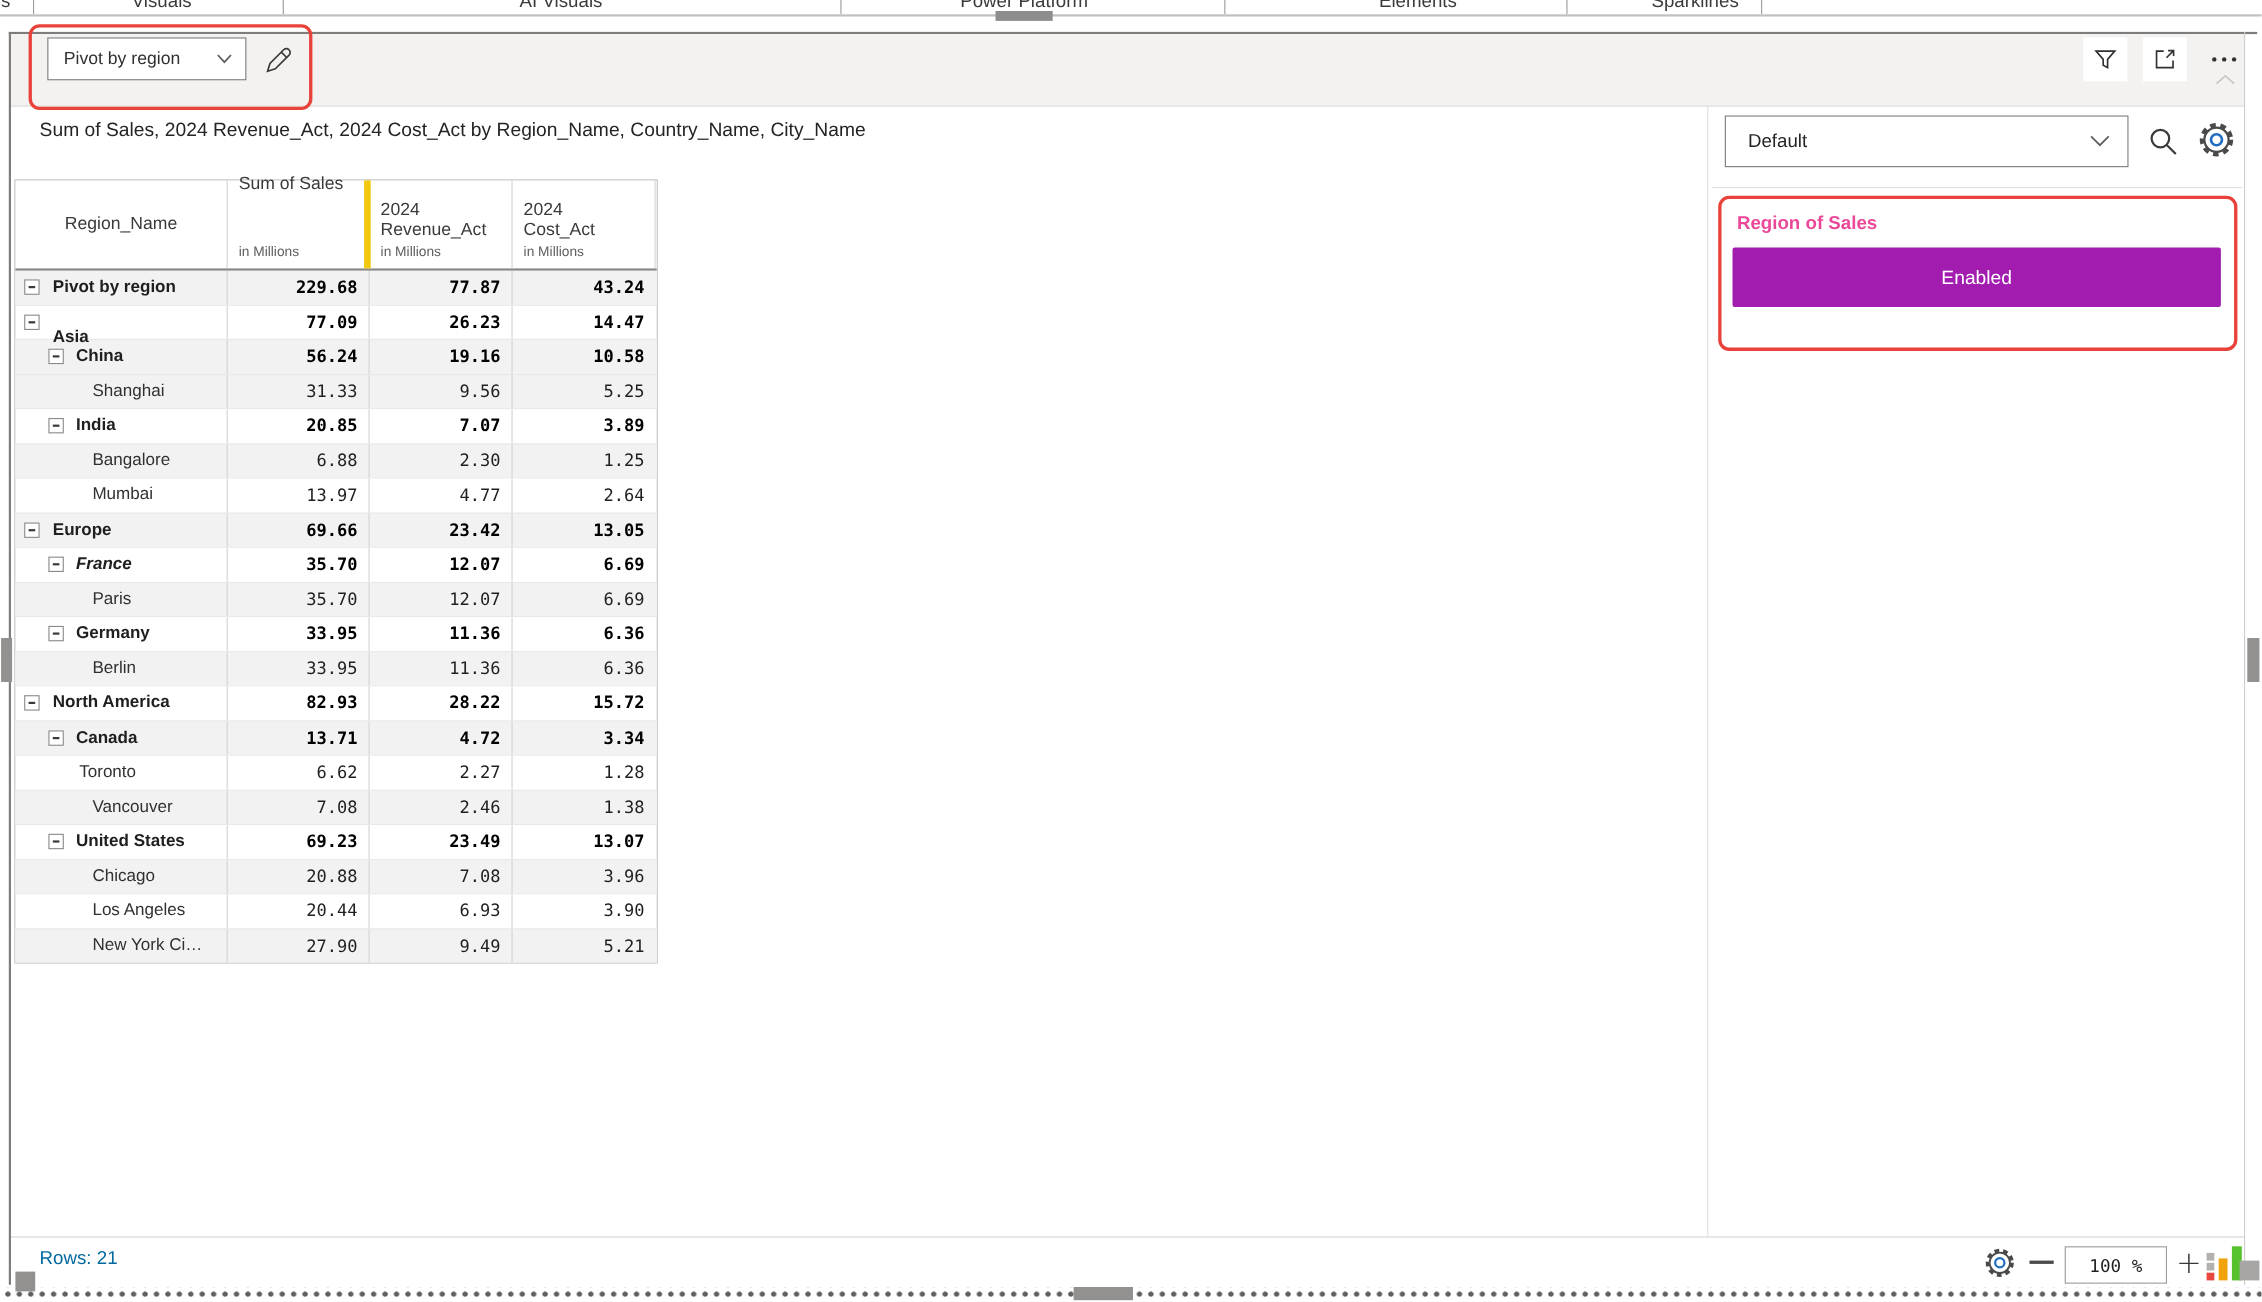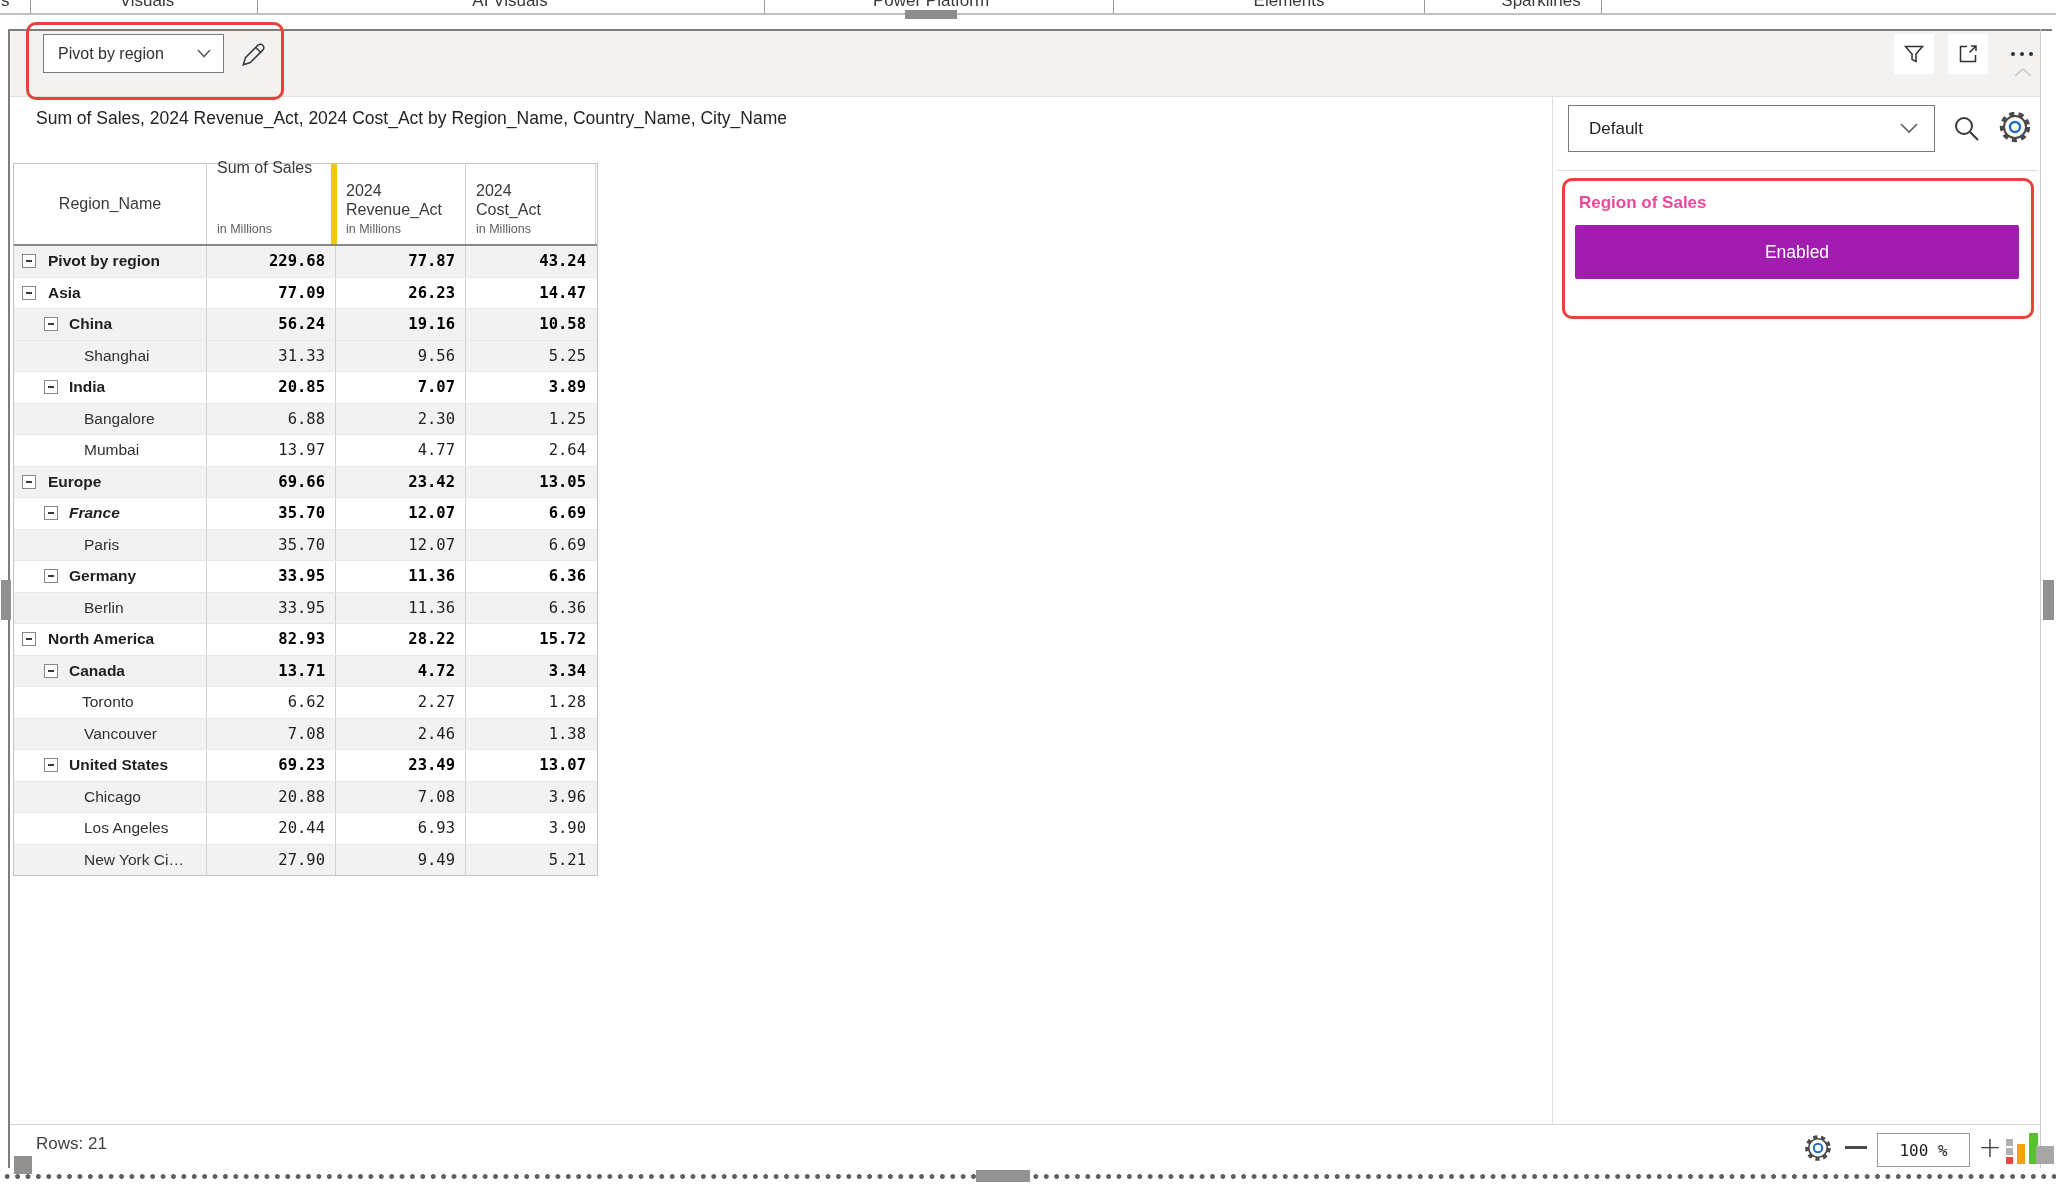--- a/index.html
+++ b/index.html
@@ -59,21 +59,21 @@
   #view-select{position:absolute;left:1568px;top:105px;width:367px;height:47px;background:#fff;border:1px solid #7a7a7a;
      display:flex;align-items:center;justify-content:space-between;padding:0 16px 0 20px;box-sizing:border-box;cursor:pointer;}
   #view-select .val{font-size:17px;color:#252423;}
   #panel-rule{position:absolute;left:1556px;top:170px;width:482px;height:1px;background:#e1dfdd;}
   #feature-card{position:absolute;left:1562px;top:178px;width:466px;height:135px;border:3px solid #e8423a;border-radius:10px;background:#fff;}
   #feature-card .ctitle{position:absolute;left:14px;top:12px;font-size:17px;font-weight:700;color:#ec4899;}
   #enabled-btn{position:absolute;left:10px;top:44px;width:444px;height:54px;background:#0b77c8;border:none;border-radius:2px;
      color:#fff;font-size:17.5px;font-family:"Liberation Sans",sans-serif;display:flex;align-items:center;justify-content:center;cursor:pointer;}
   
   #status-divider{position:absolute;left:10px;top:1124px;width:2030px;height:1px;background:#d6d4d2;}
-  #rows-count{position:absolute;left:36px;top:1134px;font-size:17px;color:#404040;}
+  #rows-count{position:absolute;left:36px;top:1134px;font-size:17px;color:#0369a1;}
   #minus-btn{position:absolute;left:1845px;top:1146px;width:22px;height:3px;background:#4a4a4a;cursor:pointer;}
   #zoom-box{position:absolute;left:1877px;top:1133px;width:91px;height:32px;border:1px solid #9a9a9a;background:#fff;
      display:flex;align-items:center;justify-content:center;font-family:"DejaVu Sans Mono",monospace;font-size:16px;color:#1f1f1f;}
   #plus-btn{position:absolute;left:1975px;top:1130px;width:30px;height:34px;font-size:28px;font-weight:300;color:#3a3a3a;
      display:flex;align-items:center;justify-content:center;cursor:pointer;font-family:"DejaVu Sans",sans-serif;}
   #logo{position:absolute;left:2006px;top:1131px;width:34px;height:34px;}
   #logo i{position:absolute;display:block;}
   
   #dotted-border{position:absolute;left:0;top:1170px;width:2056px;height:9px;
      background-image:radial-gradient(circle,#5f5f5f 2.1px,transparent 2.7px);background-size:10.4px 9px;background-position:2px 2px;}
@@ -178,21 +178,21 @@
         </div>
         <div class="ncell w1 b">229.68</div>
         <div class="ncell w2 b">77.87</div>
         <div class="ncell w3 b">43.24</div>
       </div>
       <div class="trow">
         <div class="lcell">
           <span class="colicon" style="left: 8px;">
             <i></i>
           </span>
-          <span class="lbl b" style="left: 34px;">Asia</span>
+          <span class="lbl b" style="left: 34px; margin-top: 14px;">Asia</span>
         </div>
         <div class="ncell w1 b">77.09</div>
         <div class="ncell w2 b">26.23</div>
         <div class="ncell w3 b">14.47</div>
       </div>
       <div class="trow gray">
         <div class="lcell">
           <span class="colicon" style="left: 30px;">
             <i></i>
           </span>
@@ -303,21 +303,21 @@
             <i></i>
           </span>
           <span class="lbl b" style="left: 55px;">Canada</span>
         </div>
         <div class="ncell w1 b">13.71</div>
         <div class="ncell w2 b">4.72</div>
         <div class="ncell w3 b">3.34</div>
       </div>
       <div class="trow">
         <div class="lcell">
-          <span class="lbl" style="left: 68px; text-align: center;">Toronto</span>
+          <span class="lbl" style="left: 58px; text-align: center;">Toronto</span>
         </div>
         <div class="ncell w1">6.62</div>
         <div class="ncell w2">2.27</div>
         <div class="ncell w3">1.28</div>
       </div>
       <div class="trow gray">
         <div class="lcell">
           <span class="lbl" style="left: 70px;">Vancouver</span>
         </div>
         <div class="ncell w1">7.08</div>

